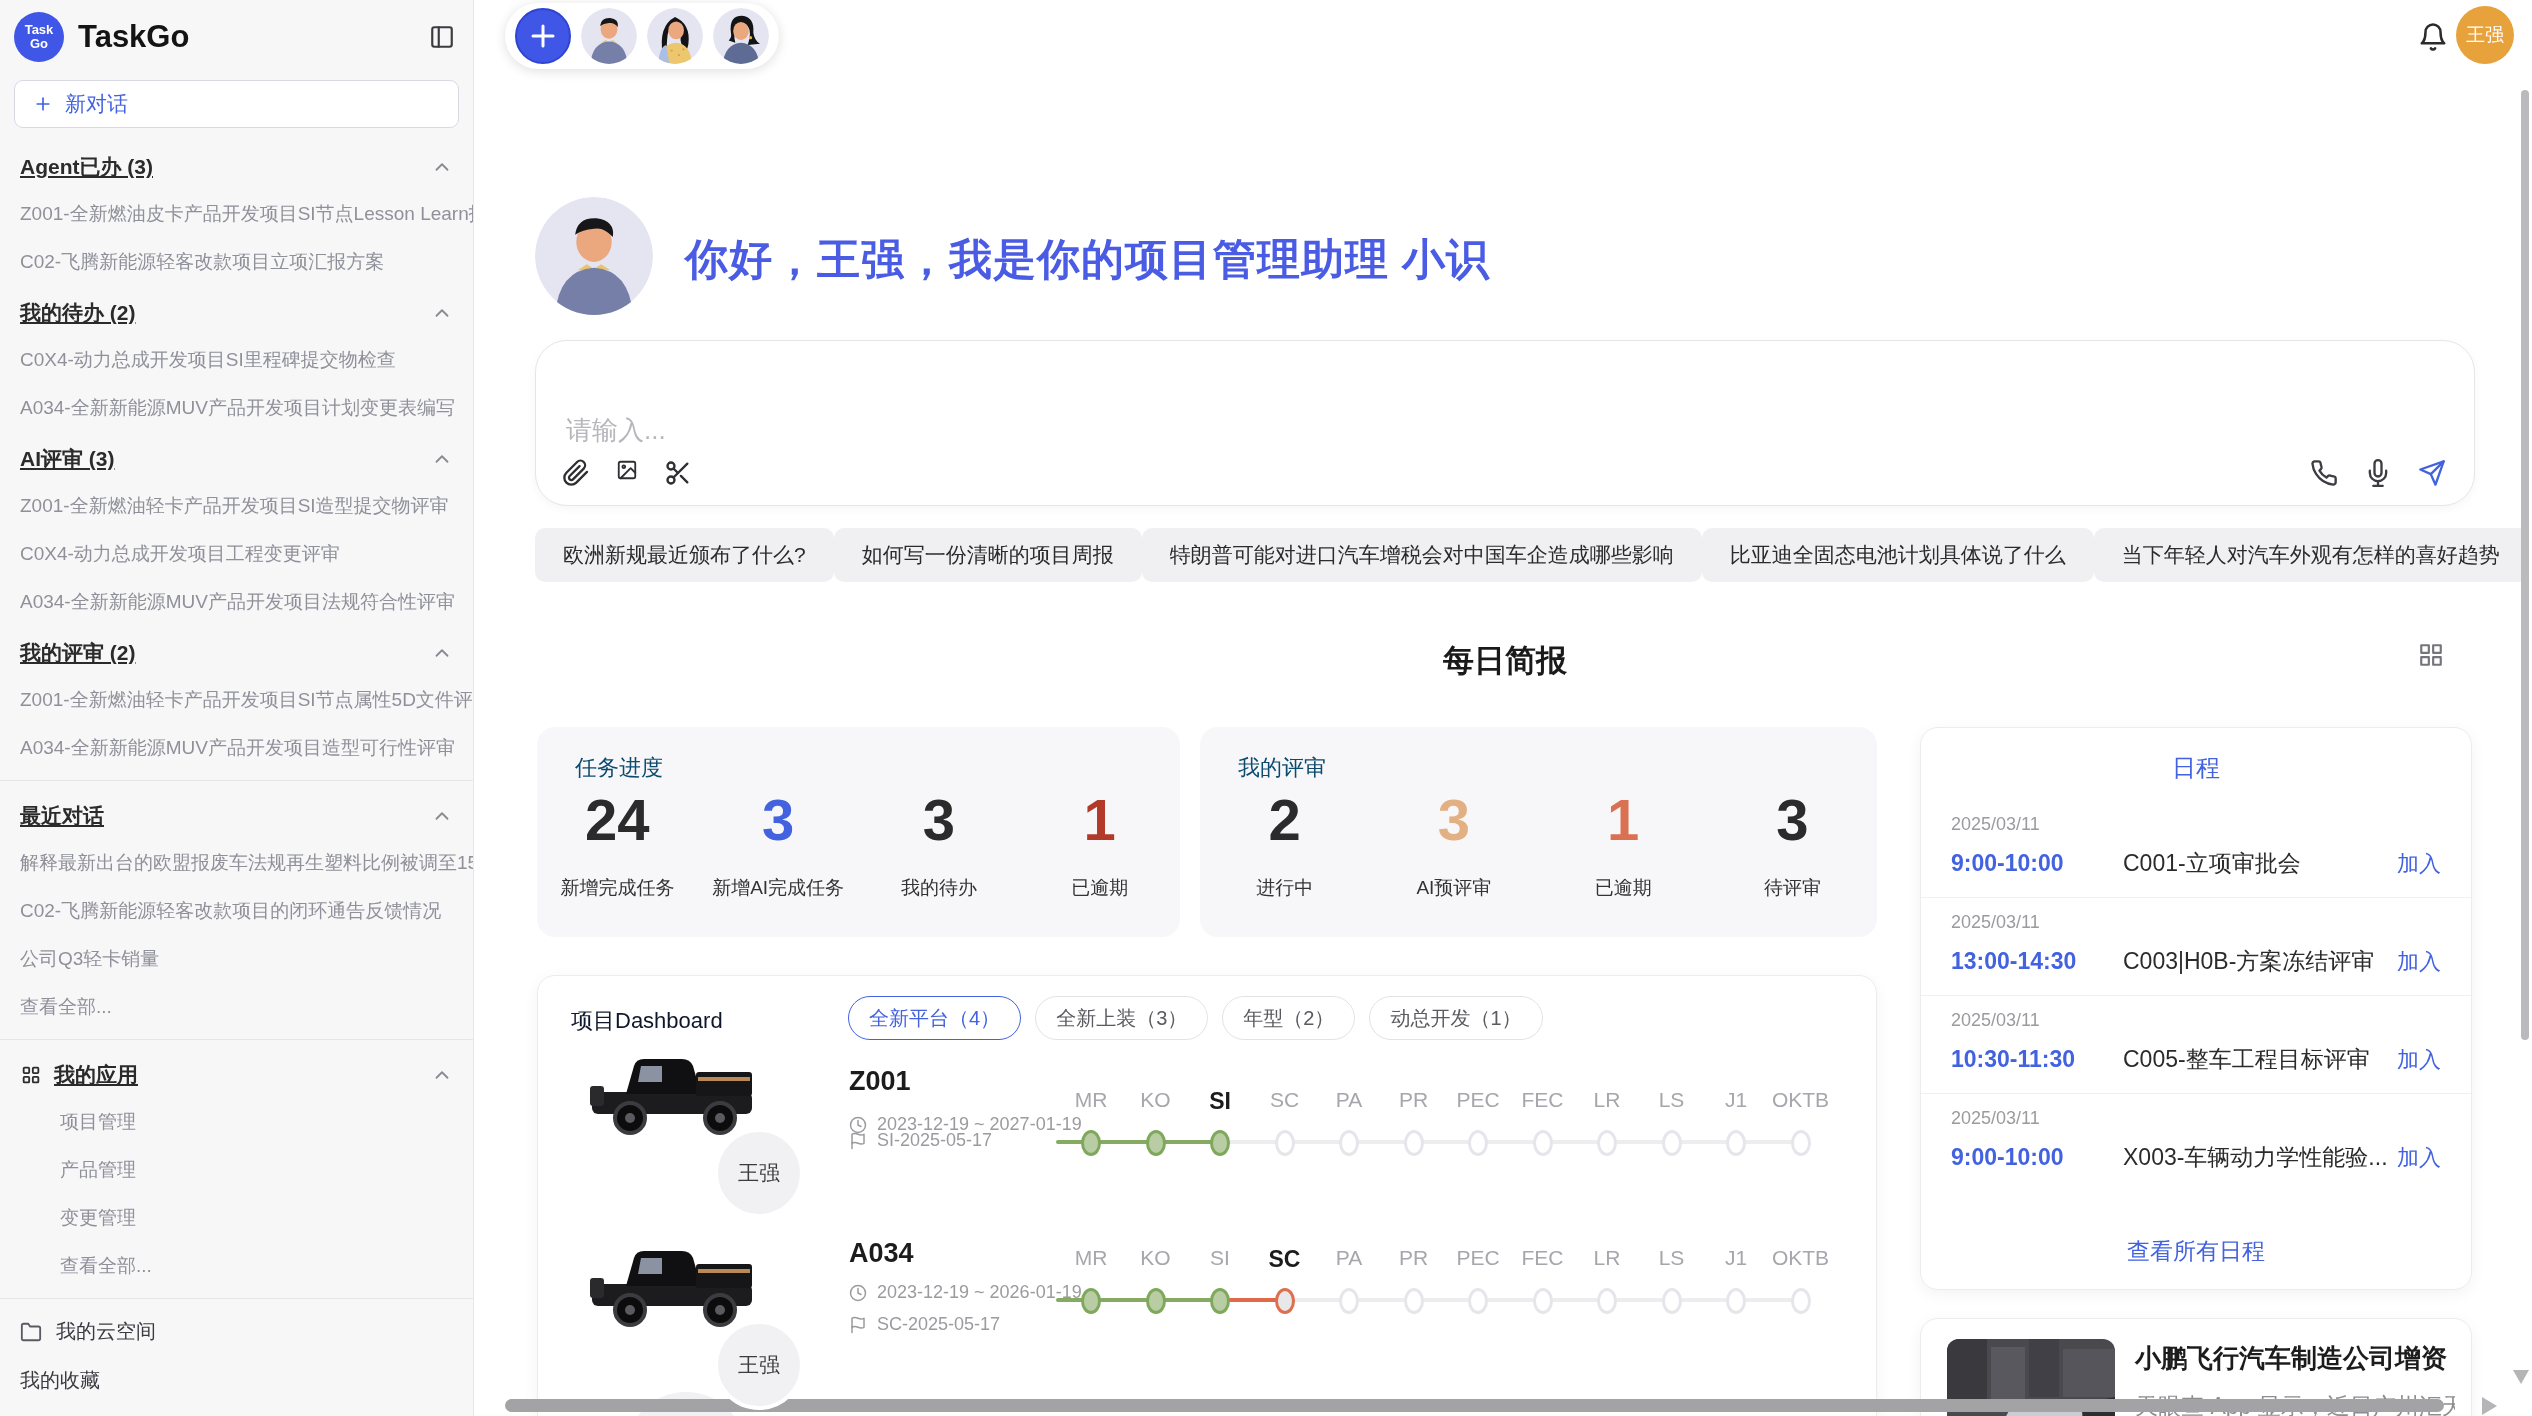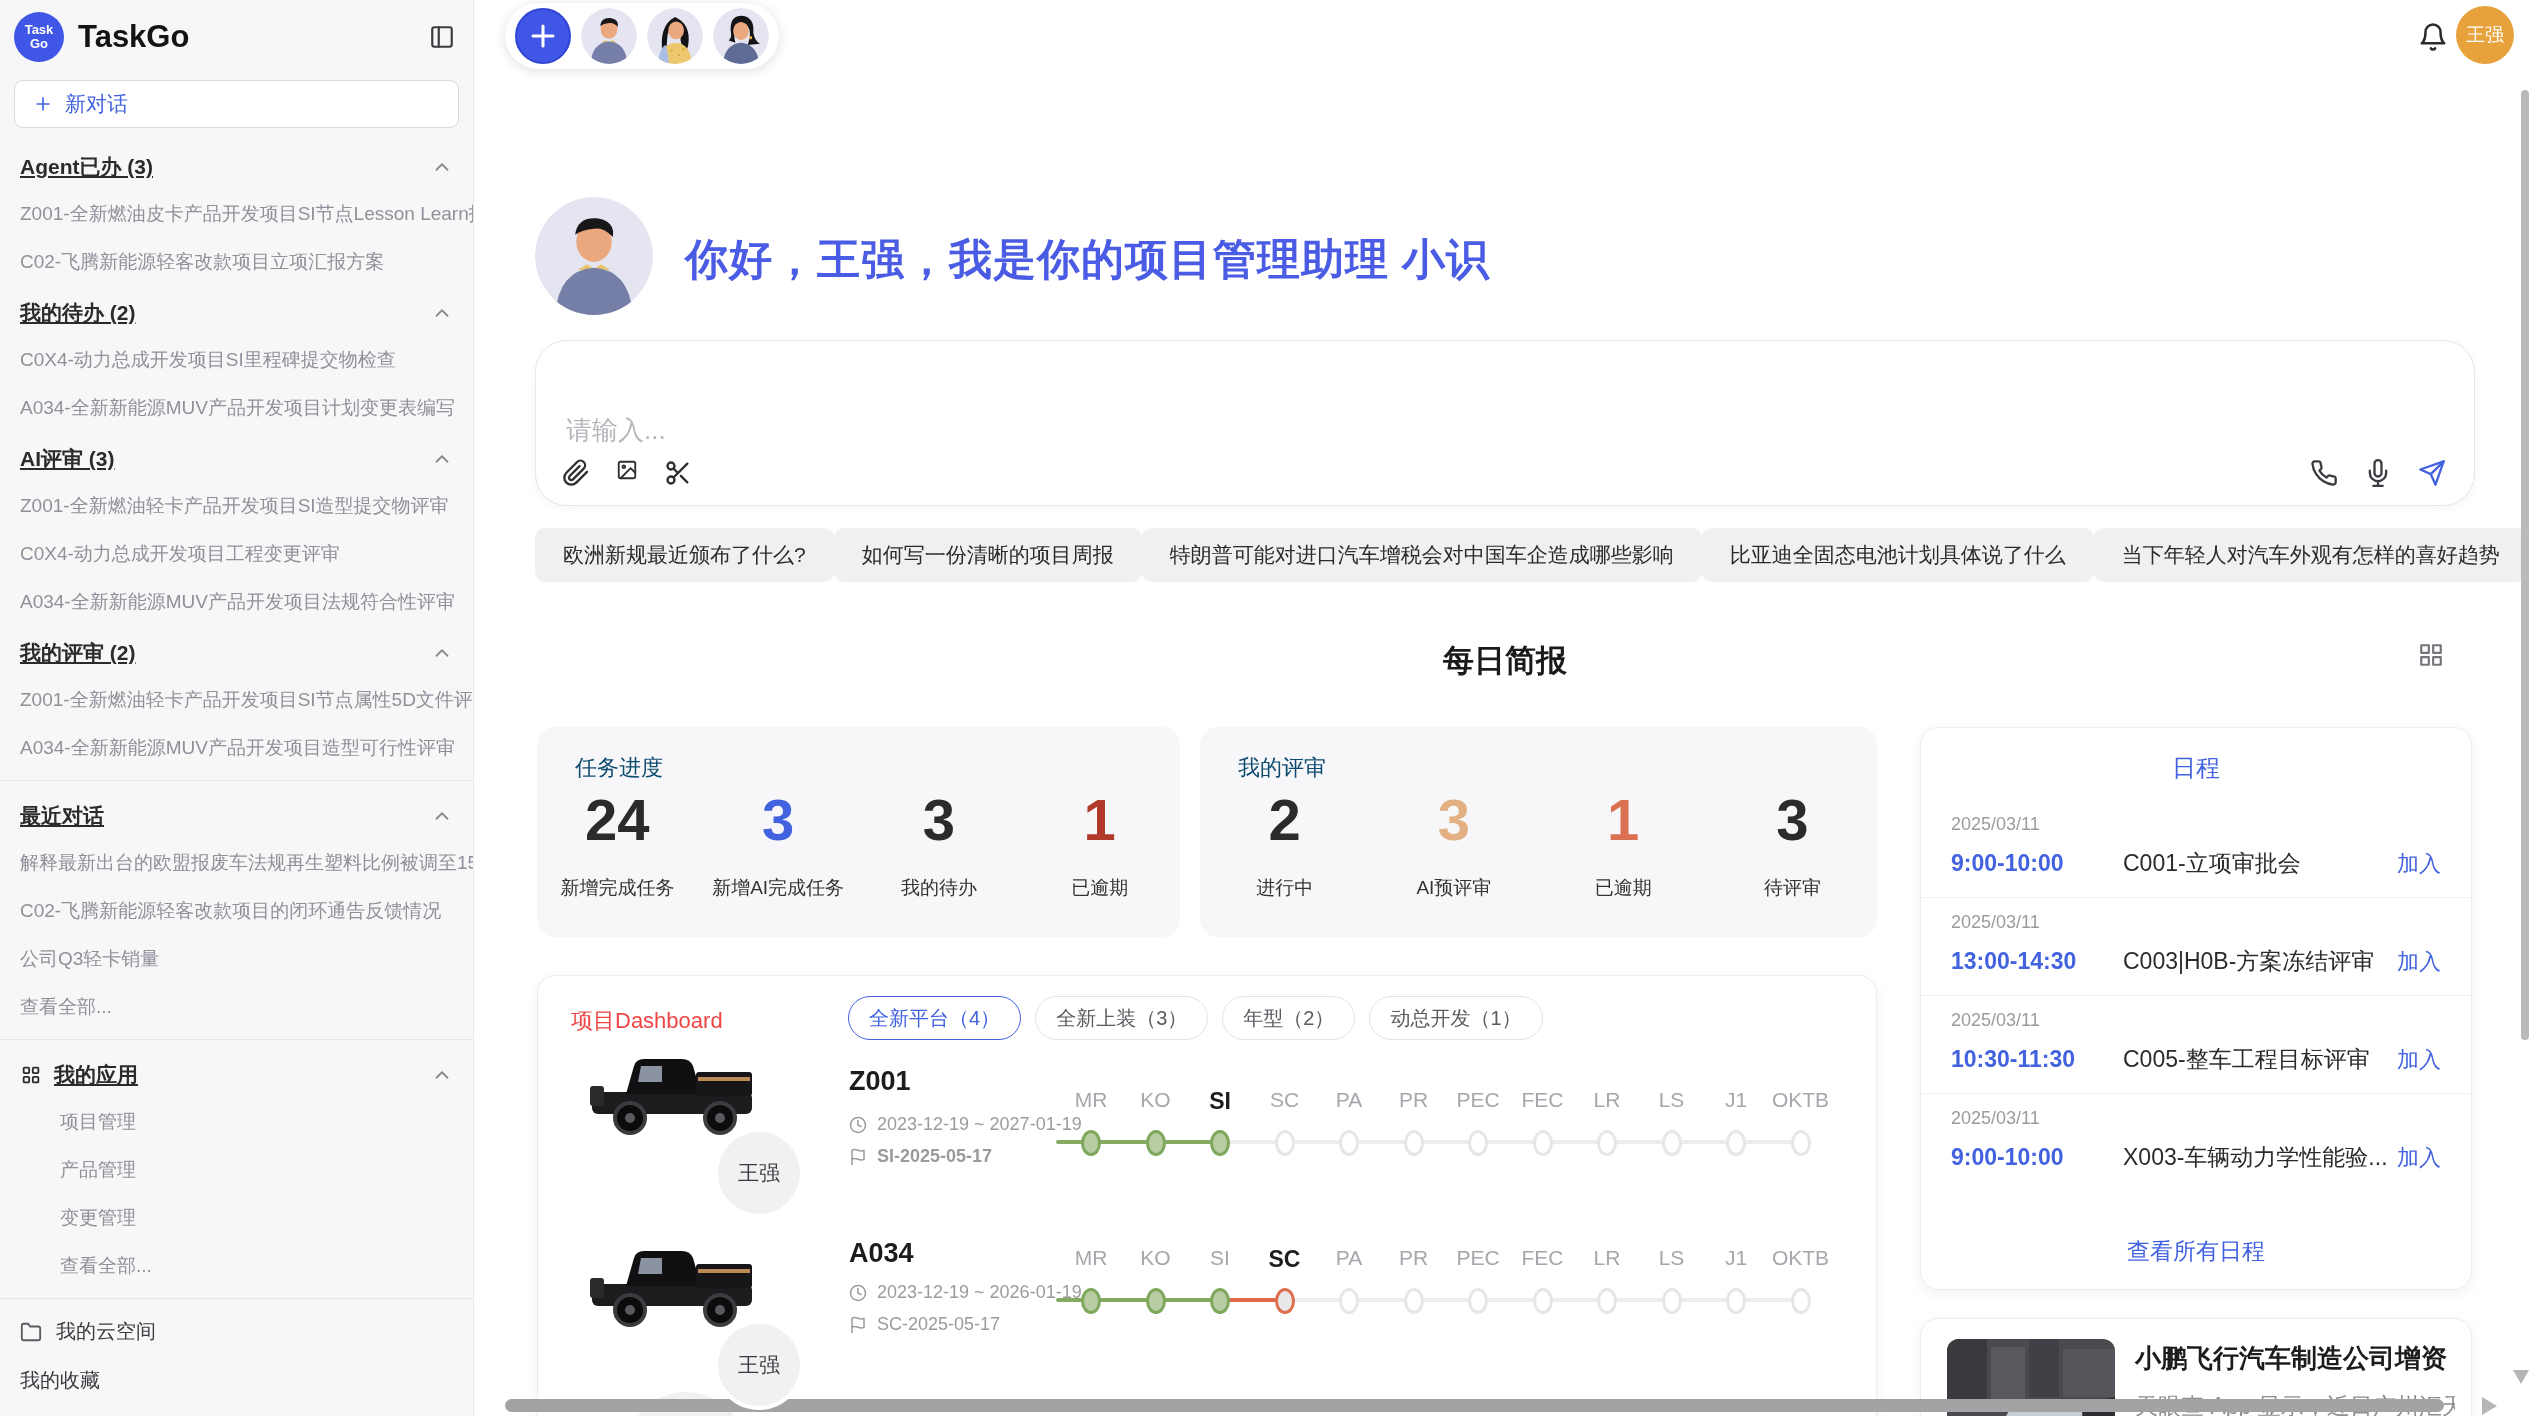--- a/index.html
+++ b/index.html
@@ -52,21 +52,21 @@
 
   .stat-card { position:absolute; top:727px; height:210px; background:#f7f7f9; border-radius:18px; }
   .stat-card .st-title { position:absolute; left:38px; top:26px; font-size:22px; color:#0c4a6e; }
   .stat-card .st-grid { position:absolute; left:0; right:0; top:62px; bottom:14px; display:flex; }
   .st-col { flex:1; display:flex; flex-direction:column; align-items:center; }
   .st-val { font-size:58px; font-weight:600; line-height:62px; }
   .st-lbl { margin-top:24px; font-size:19px; color:#333; }
 
   
   .dash-card { position:absolute; left:537px; top:975px; width:1340px; height:480px; background:#fff; border:1px solid #ececef; border-radius:18px; box-shadow:0 4px 16px rgba(0,0,0,.05); overflow:hidden; }
-  .dash-title { position:absolute; left:33px; top:30px; font-size:22px; color:#ef4444; }
+  .dash-title { position:absolute; left:33px; top:30px; font-size:22px; color:#0f172a; }
   .dash-tabs { position:absolute; left:310px; top:20px; display:flex; gap:14px; }
   .dtab { height:44px; border-radius:22px; border:1px solid #e3e3e7; background:#fff; display:flex; align-items:center; padding:0 20px; font-size:20px; color:#5a5a60; cursor:pointer; white-space:nowrap; }
   .dtab.active { border-color:#4262e0; color:#4262e0; }
   .proj-truck { position:absolute; left:50px; width:170px; height:104px; }
   .owner-badge { position:absolute; width:90px; height:90px; border-radius:50%; background:#f1f1f3; border:4px solid #fff; display:flex; align-items:center; justify-content:center; font-size:21px; color:#3c3c40; z-index:2; }
   .proj-code { position:absolute; left:311px; font-size:27px; font-weight:700; color:#1c1c1c; }
   .proj-meta { position:absolute; left:311px; display:flex; align-items:center; gap:10px; font-size:18px; color:#9b9b9f; }
   .ms-strip { position:absolute; left:518px; width:780px; height:80px; }
   .ms-label { position:absolute; top:0; width:66px; text-align:center; font-size:21px; color:#a6a6ac; }
   .ms-label.current { color:#1c1c1c; font-weight:700; font-size:23px; }
@@ -429,21 +429,21 @@
       <div class="proj-code" style="top: 90px;">Z001</div>
       <div class="proj-meta" style="top: 138px;">
         <span>
           <svg width="18" height="18" viewBox="0 0 24 24" fill="none" stroke="currentColor" stroke-width="2" stroke-linecap="round" stroke-linejoin="round">
             <circle cx="12" cy="12" r="10"></circle>
             <polyline points="12 6 12 12 16 14"></polyline>
           </svg>
         </span>
         <span>2023-12-19 ~ 2027-01-19</span>
       </div>
-      <div class="proj-meta" style="top: 170px; font-weight: bold;">
+      <div class="proj-meta" style="top: 154px;">
         <span>
           <svg width="18" height="18" viewBox="0 0 24 24" fill="none" stroke="currentColor" stroke-width="2" stroke-linecap="round" stroke-linejoin="round">
             <path d="M4 15s1-1 4-1 5 2 8 2 4-1 4-1V3s-1 1-4 1-5-2-8-2-4 1-4 1z"></path>
             <line x1="4" y1="22" x2="4" y2="15"></line>
           </svg>
         </span>
         <span>SI-2025-05-17</span>
       </div>
       <div class="ms-strip" style="top: 112px;">
         <span class="ms-label" style="left: 2px;">MR</span>

